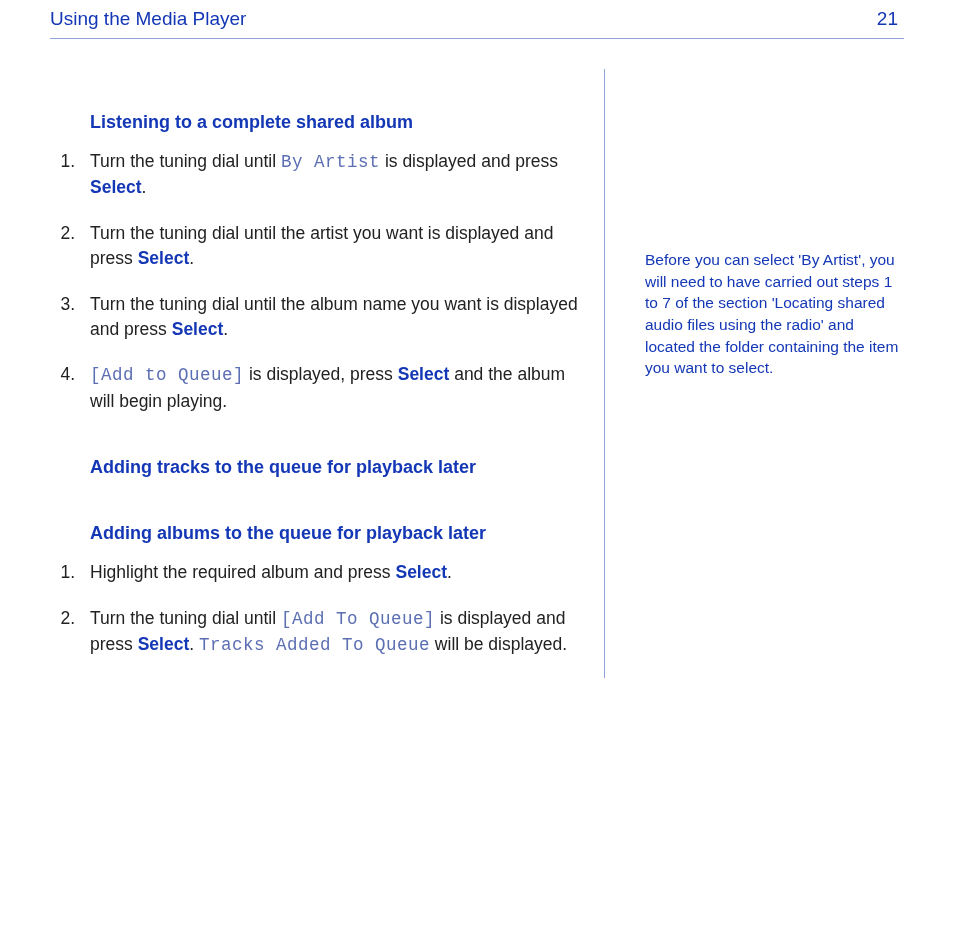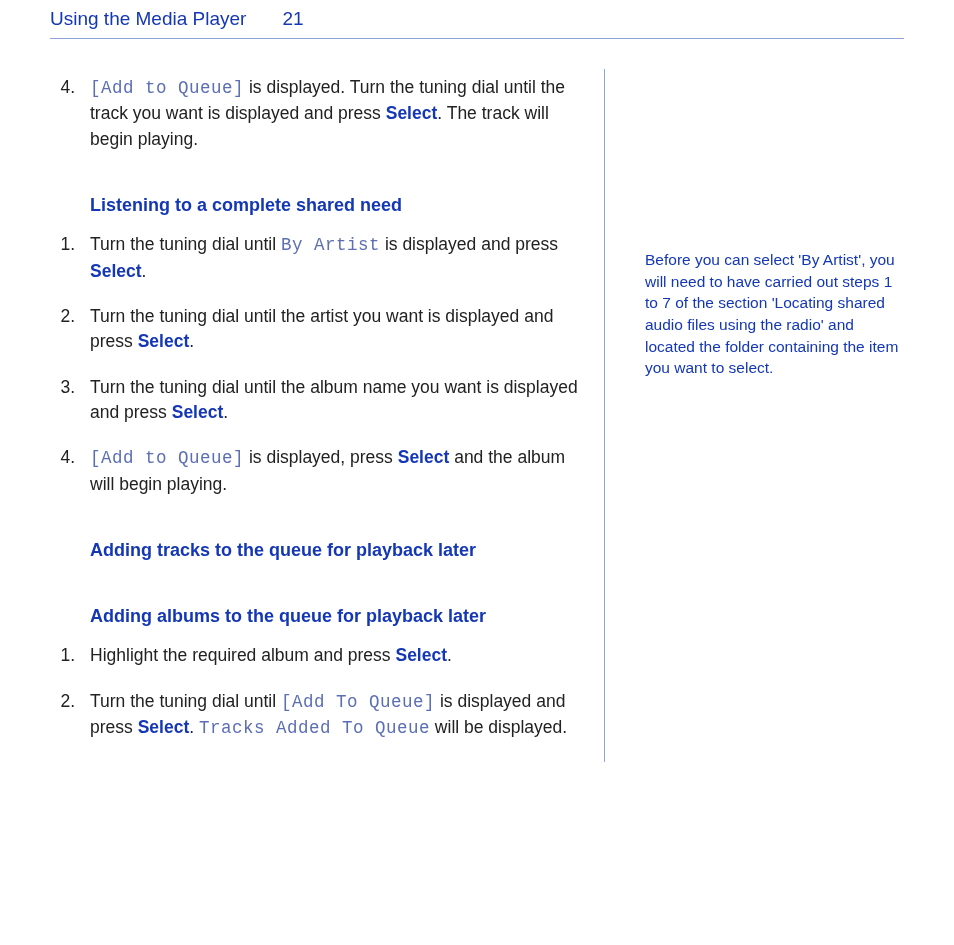--- a/index.html
+++ b/index.html
@@ -13,21 +13,21 @@
     padding:8px 50px 40px 50px;
   }
   .doc-header{
     text-align:center;
     font-size:14px;
     color:#333;
     margin-bottom:90px;
   }
   .title-row{
     display:flex;
-    justify-content:flex-start;
+    justify-content:space-between;
     align-items:baseline;
     gap:36px;
     color:#1437b5;
     font-size:19px;
     margin-bottom:8px;
     padding-right:6px;
   }
   .rule{
     border:none;
     border-top:1px solid #8fa4d9;
@@ -85,27 +85,22 @@
   <div class="title-row">
     <span>Using the Media Player</span>
     <span>21</span>
   </div>
   <hr class="rule">
 
   <div class="columns">
 
     <div class="main">
 
-      <ol start="4">
-        <li>
-          <span class="lcd">[Add to Queue]</span><span> is displayed. Turn the tuning dial until the track you want is displayed and press </span><span class="bold-blue">Select</span><span>.  The track will begin playing.</span>
-        </li>
-      </ol>
 
-      <div class="subhead">Listening to a complete shared need</div>
+      <div class="subhead">Listening to a complete shared album</div>
       <ol>
         <li>
           <span>Turn the tuning dial until </span><span class="lcd">By Artist</span><span> is displayed and press </span><span class="bold-blue">Select</span><span>.</span>
         </li>
         <li>
           <span>Turn the tuning dial until the artist you want is displayed and press </span><span class="bold-blue">Select</span><span>.</span>
         </li>
         <li>
           <span>Turn the tuning dial until the album name you want is displayed and press </span><span class="bold-blue">Select</span><span>.</span>
         </li>

